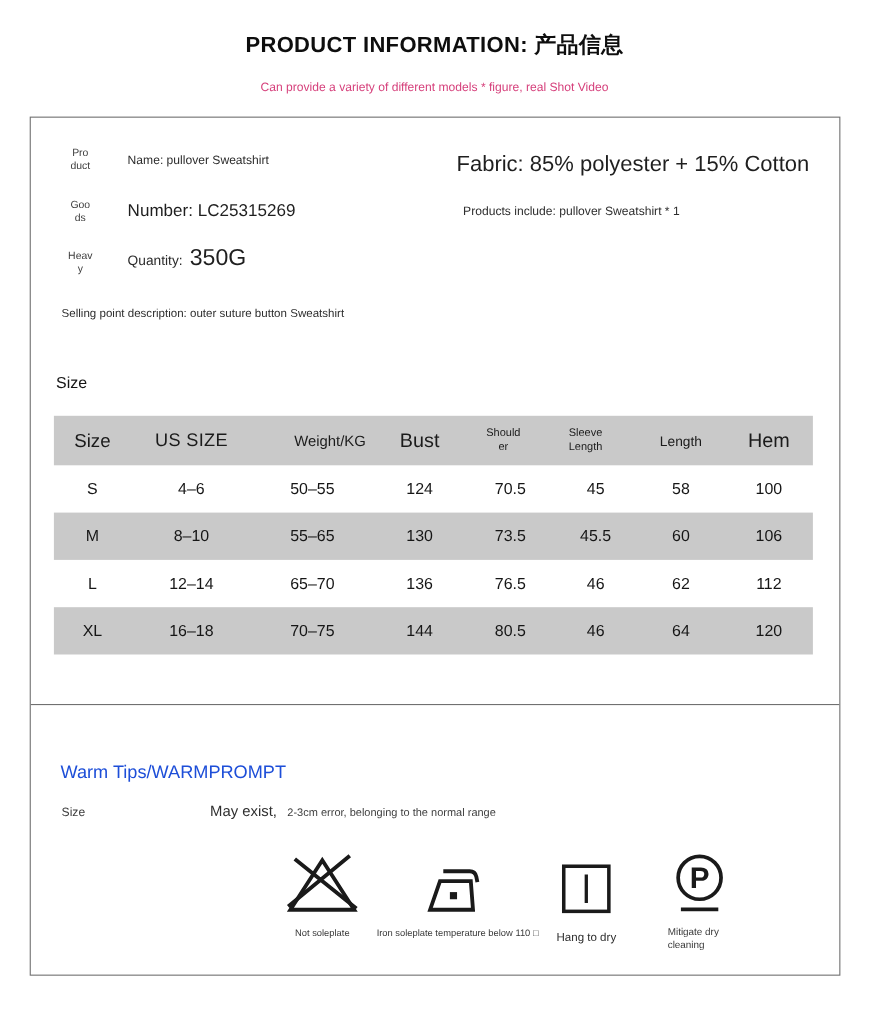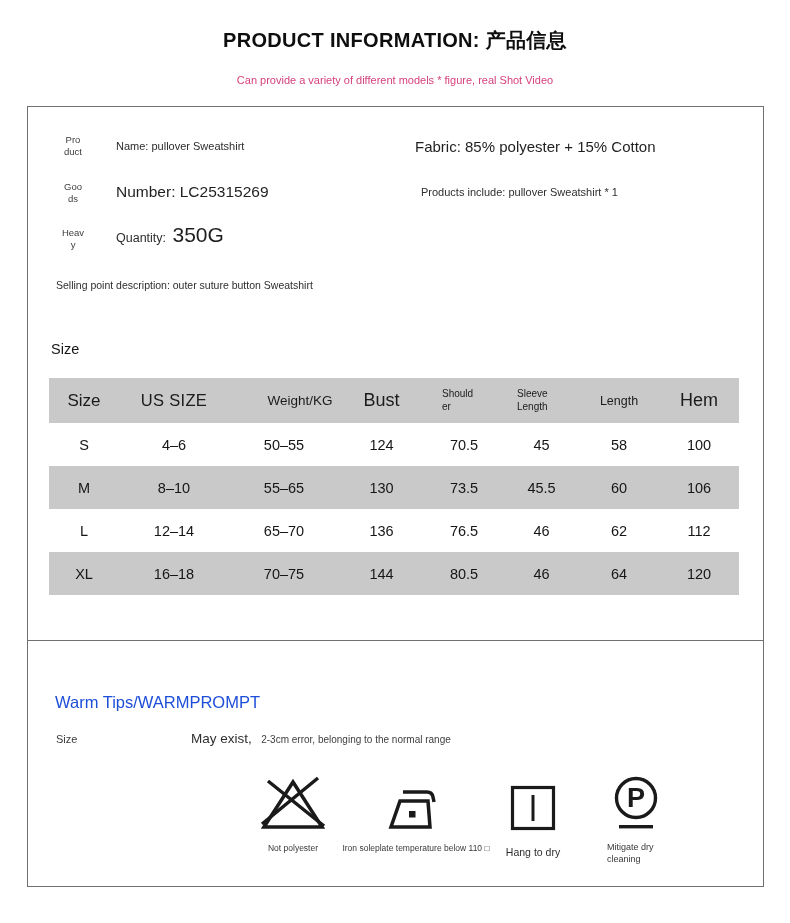--- a/index.html
+++ b/index.html
@@ -34,41 +34,41 @@
   .row-label{font-size:9.5px;color:#3d3d3d;line-height:1.3;text-align:center;width:42px;}
   .lbl-0{left:24px;top:27px;}
   .lbl-1{left:24px;top:74px;}
   .lbl-2{left:24px;top:120px;}
 
   .name-line{left:88px;top:33px;font-size:11px;color:#2c2c2c;}
   .number-line{left:88px;top:76px;font-size:15.5px;color:#1f1f1f;}
   .quantity-line{left:88px;top:116px;}
   .quantity-line .q-label{font-size:12.5px;color:#2c2c2c;vertical-align:baseline;}
   .quantity-line .q-value{font-size:21px;color:#1f1f1f;vertical-align:baseline;margin-left:2px;}
-  .fabric-line{left:387px;top:31px;font-size:15px;color:#1f1f1f;}
+  .fabric-line{left:387px;top:31px;font-size:20px;color:#1f1f1f;}
   .includes-line{left:393px;top:79px;font-size:11px;color:#2e2e2e;}
   .selling-line{left:28px;top:172px;font-size:10.5px;color:#2e2e2e;}
 
   .size-heading{left:23px;top:234px;font-size:14.5px;color:#161616;}
 
   .size-table{position:absolute;left:21px;top:271px;width:690px;}
   .tr{
     display:grid;
     grid-template-columns:70px 110px 110px 85px 80px 75px 80px 80px;
     align-items:center;justify-items:center;text-align:center;
   }
   .tr.thead{height:45px;background:var(--table-gray,#c9c9c9);}
   .tr.trow{height:43px;}
   .tr.trow.alt{background:var(--table-gray,#c9c9c9);}
   .th{color:#1b1b1b;white-space:pre-line;}
   .th.h0{font-size:17px;}
   .th.h1{font-size:16.5px;letter-spacing:.3px;}
   .th.h2{font-size:13.5px;margin-left:32px;}
   .th.h3{font-size:18px;}
-  .th.h4{font-size:10px;line-height:1.25;text-align:left;justify-self:start;padding-left:18px;}
+  .th.h4{font-size:10px;line-height:1.25;text-align:center;justify-self:start;padding-left:18px;}
   .th.h5{font-size:10px;line-height:1.25;text-align:center;justify-self:start;padding-left:13px;}
   .th.h6{font-size:12.5px;}
   .th.h7{font-size:18px;}
   .td{font-size:14.5px;color:#161616;}
 
   .divider{left:0;top:533px;width:100%;height:0;border-top:1px solid var(--border-gray,#707070);}
 
   .warm-heading{left:27px;top:586px;font-size:16.5px;color:#1d4ed8;}
   .tips-size-label{left:28px;top:626px;font-size:11px;color:#3c3c3c;}
   .tips-note{left:163px;top:622px;}
@@ -186,21 +186,21 @@
       <span class="note-detail">2-3cm error, belonging to the normal range</span>
     </div>
 
       <div class="care-item ci1">
         <div class="care-icon">
           <svg width="66" height="56" viewBox="0 0 66 56">
             <path d="M33,7 L62,52 L4,52 Z" fill="none" stroke="#1a1a1a" stroke-width="3.5"></path>
             <path d="M8,6 L64,51 M58,3 L2,49" fill="none" stroke="#1a1a1a" stroke-width="3.5"></path>
           </svg>
         </div>
-        <div class="care-caption">Not polyester</div>
+        <div class="care-caption">Not soleplate</div>
       </div>
       <div class="care-item ci2">
         <div class="care-icon">
           <svg width="58" height="46" viewBox="0 0 58 46">
             <path d="M16,7 L40,7 Q45,7 46,12 L47,17" fill="none" stroke="#1a1a1a" stroke-width="3.5"></path>
             <path d="M13,16 L41,16 L43,42 L4,42 Z" fill="none" stroke="#1a1a1a" stroke-width="3.5" stroke-linejoin="miter"></path>
             <rect x="22" y="26" width="6.5" height="6.5" fill="#1a1a1a"></rect>
           </svg>
         </div>
         <div class="care-caption">Iron soleplate temperature below 110 □</div>

